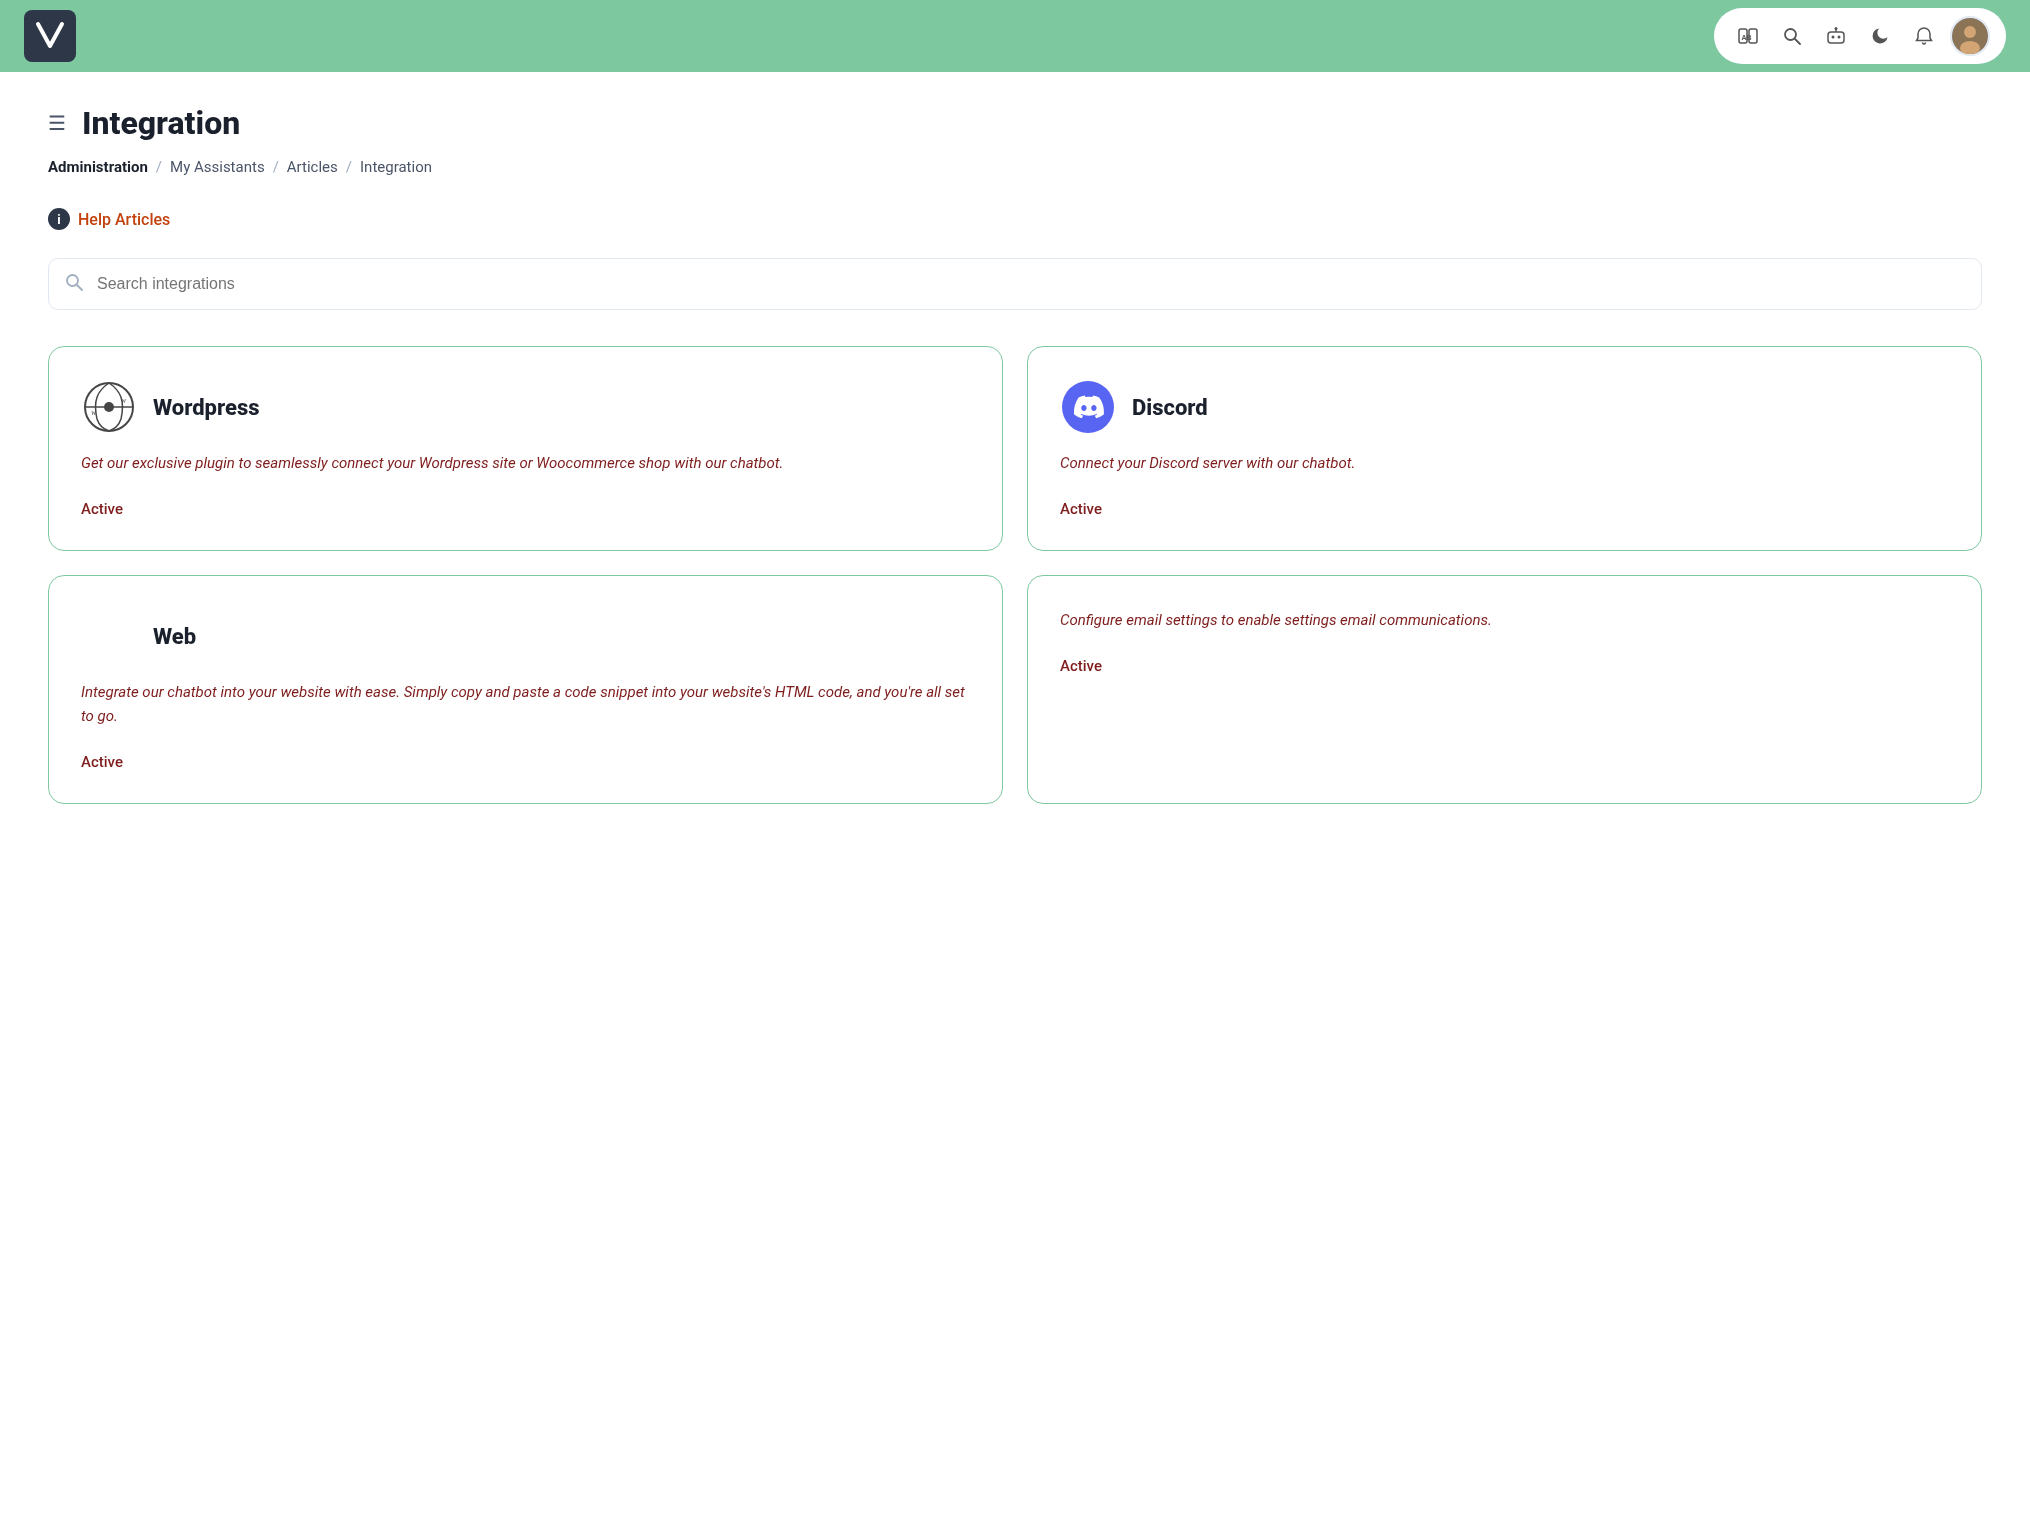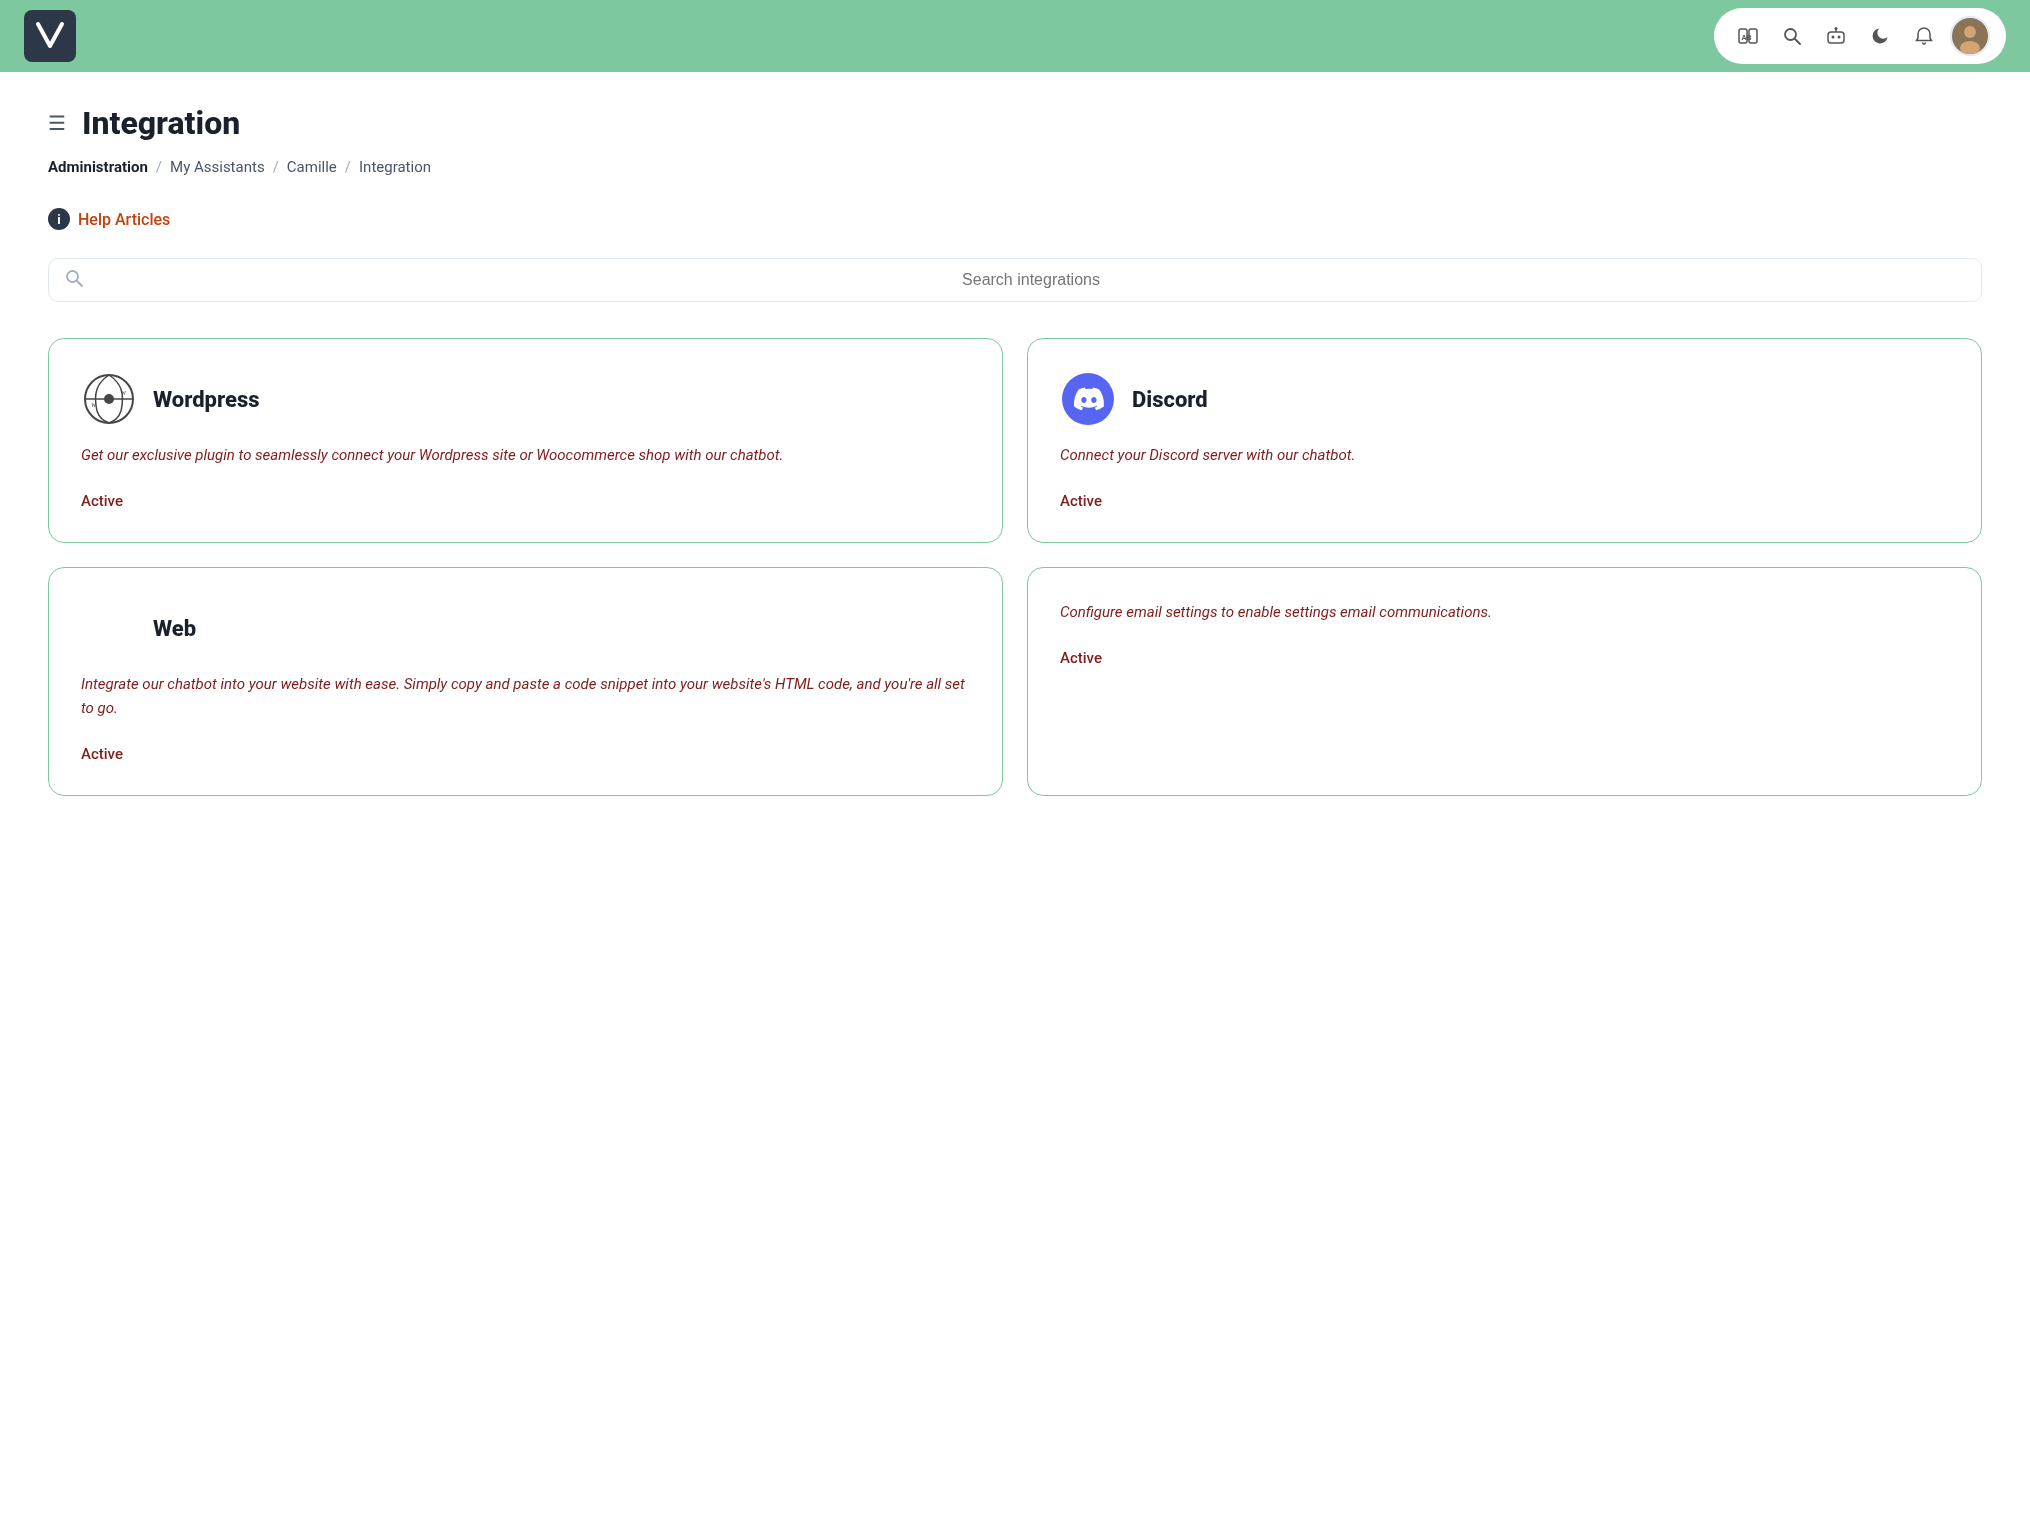--- a/index.html
+++ b/index.html
@@ -157,28 +157,27 @@
       position: absolute;
       left: 16px;
       top: 50%;
       transform: translateY(-50%);
       color: #a0aec0;
       font-size: 18px;
     }
 
     .search-input {
       width: 100%;
-      height: 44px;
+      height: 52px;
       border: 1.5px solid #e2e8f0;
       border-radius: 10px;
       padding: 0 16px 0 48px;
       font-size: 16px;
       color: #4a5568;
       outline: none;
-      text-align: center;
     }
 
     
     .cards-grid {
       display: grid;
       grid-template-columns: 1fr 1fr;
       gap: 24px;
     }
 
     .card {
@@ -304,21 +303,21 @@
   <div class="page-header">
     <span class="menu-icon">☰</span>
     <h1 class="page-title">Integration</h1>
   </div>
 
   <nav class="breadcrumb">
     <span class="breadcrumb-item-bold">Administration</span>
     <span class="breadcrumb-separator">/</span>
     <span>My Assistants</span>
     <span class="breadcrumb-separator">/</span>
-    <span>Camille</span>
+    <span>Articles</span>
     <span class="breadcrumb-separator">/</span>
     <span>Integration</span>
   </nav>
 
   <div class="help-section">
     <div class="help-icon">i</div>
     <span class="help-text">Help Articles</span>
   </div>
 
   <div class="search-container">

